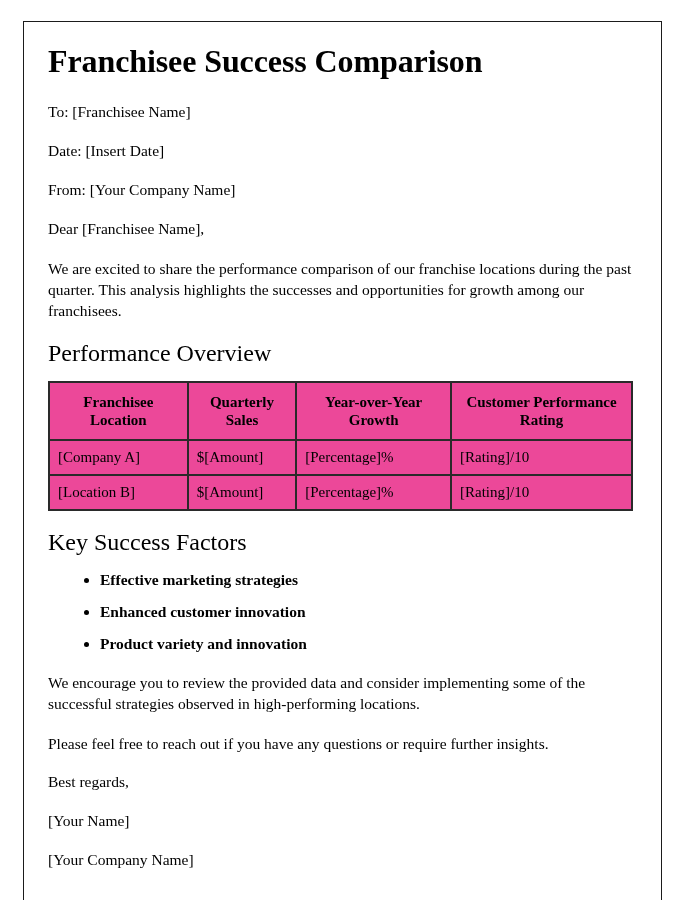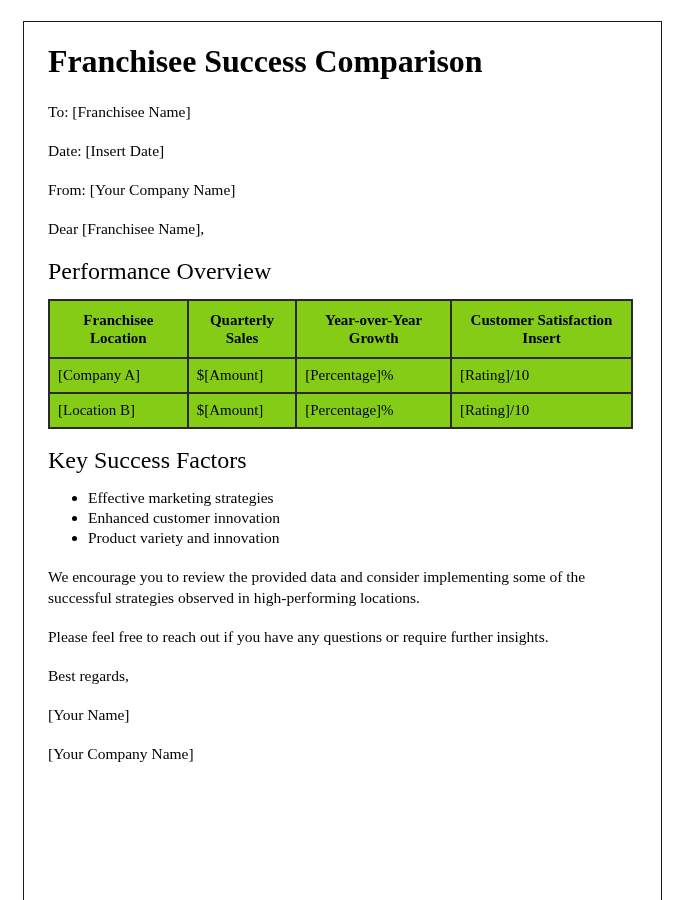--- a/index.html
+++ b/index.html
@@ -62,41 +62,42 @@
   }
 
   
   ul.factors {
     margin: 0 0 18px 0;
     padding-left: 40px;
     font-size: 15.5px;
     line-height: 1.28;
   }
   ul.factors li {
-    margin: 0;
+    margin: 12px;
     padding: 0;
+    font-weight: bold;
   }
 
   
   table.perf {
     border-collapse: separate;
     border-spacing: 0;
     border: 1px solid #2a2a2a;
     margin: 0 0 10px 0;
     width: 585px;
     table-layout: fixed;
     background: #ffffff;
   }
   table.perf th,
   table.perf td {
     border: 1px solid #2a2a2a;
     padding: 7px 8px;
     font-size: 15px;
     vertical-align: middle;
-    background: #84cc16;
+    background: #ec4899;
   }
   table.perf th {
     font-weight: bold;
     text-align: center;
     line-height: 1.2;
     height: 42px;
   }
   table.perf td {
     text-align: left;
     line-height: 1.25;
@@ -115,36 +116,37 @@
   <div class="page-inner">
 
     <h1 class="doc-title">Franchisee Success Comparison</h1>
 
     <p class="line">To: [Franchisee Name]</p>
     <p class="line">Date: [Insert Date]</p>
     <p class="line">From: [Your Company Name]</p>
 
     <p class="line">Dear [Franchisee Name],</p>
 
+    <p class="para">We are excited to share the performance comparison of our franchise locations during the past quarter. This analysis highlights the successes and opportunities for growth among our franchisees.</p>
 
     <h2 class="section-title">Performance Overview</h2>
 
     <table class="perf">
       <colgroup>
         <col class="c1">
           <col class="c2">
           <col class="c3">
           <col class="c4">
       </colgroup>
       <thead>
         <tr>
           <th>Franchisee Location</th>
           <th>Quarterly Sales</th>
           <th>Year-over-Year Growth</th>
-          <th>Customer Satisfaction Insert</th>
+          <th>Customer Performance Rating</th>
         </tr>
       </thead>
       <tbody>
         <tr>
           <td>[Company A]</td>
           <td>$[Amount]</td>
           <td>[Percentage]%</td>
           <td>[Rating]/10</td>
         </tr>
         <tr>

